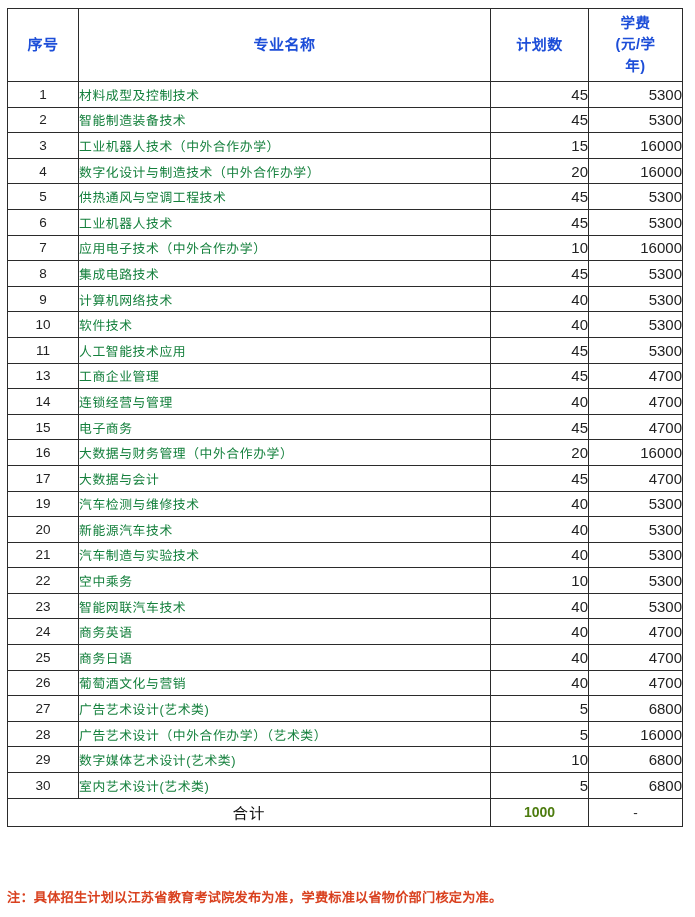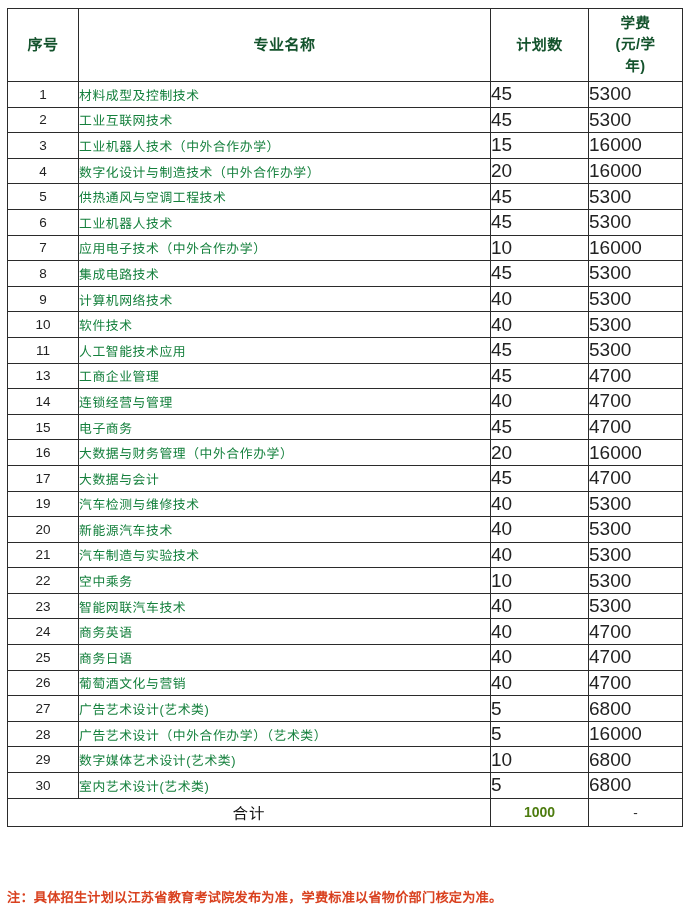--- a/index.html
+++ b/index.html
@@ -46,21 +46,21 @@
     vertical-align: middle;
   }
 
   thead th {
     height: 72px;
     font-weight: bold;
     font-size: 15px;
     text-align: center;
     line-height: 1.35;
     letter-spacing: 0.5px;
-    color: #14532d;
+    color: #1d4ed8;
   }
   thead th.fee-head {
     font-size: 14.5px;
     line-height: 1.45;
     padding: 0 4px;
   }
   thead th.fee-head .fee-line { display: block; white-space: nowrap; }
 
   tbody tr { height: 25.6px; }
 
@@ -74,22 +74,22 @@
     text-align: left;
     padding-left: 5px;
     font-size: 12.8px;
     color: #15803d;
     letter-spacing: 0.6px;
     white-space: nowrap;
     overflow: hidden;
   }
   td.col-count,
   td.col-fee {
-    text-align: left;
-    font-size: 19px;
+    text-align: right;
+    font-size: 15px;
     color: #222;
   }
 
   tr.total-row { height: 28px; }
   tr.total-row td.total-label {
     text-align: center;
     font-weight: normal;
     font-size: 15.5px;
     letter-spacing: 1px;
     color: #111;
@@ -145,21 +145,21 @@
     </thead>
     <tbody id="table-body">
         <tr>
           <td class="col-no">1</td>
           <td class="col-name">材料成型及控制技术</td>
           <td class="col-count">45</td>
           <td class="col-fee">5300</td>
         </tr>
         <tr>
           <td class="col-no">2</td>
-          <td class="col-name">工业互联网技术</td>
+          <td class="col-name">智能制造装备技术</td>
           <td class="col-count">45</td>
           <td class="col-fee">5300</td>
         </tr>
         <tr>
           <td class="col-no">3</td>
           <td class="col-name">工业机器人技术（中外合作办学）</td>
           <td class="col-count">15</td>
           <td class="col-fee">16000</td>
         </tr>
         <tr>

